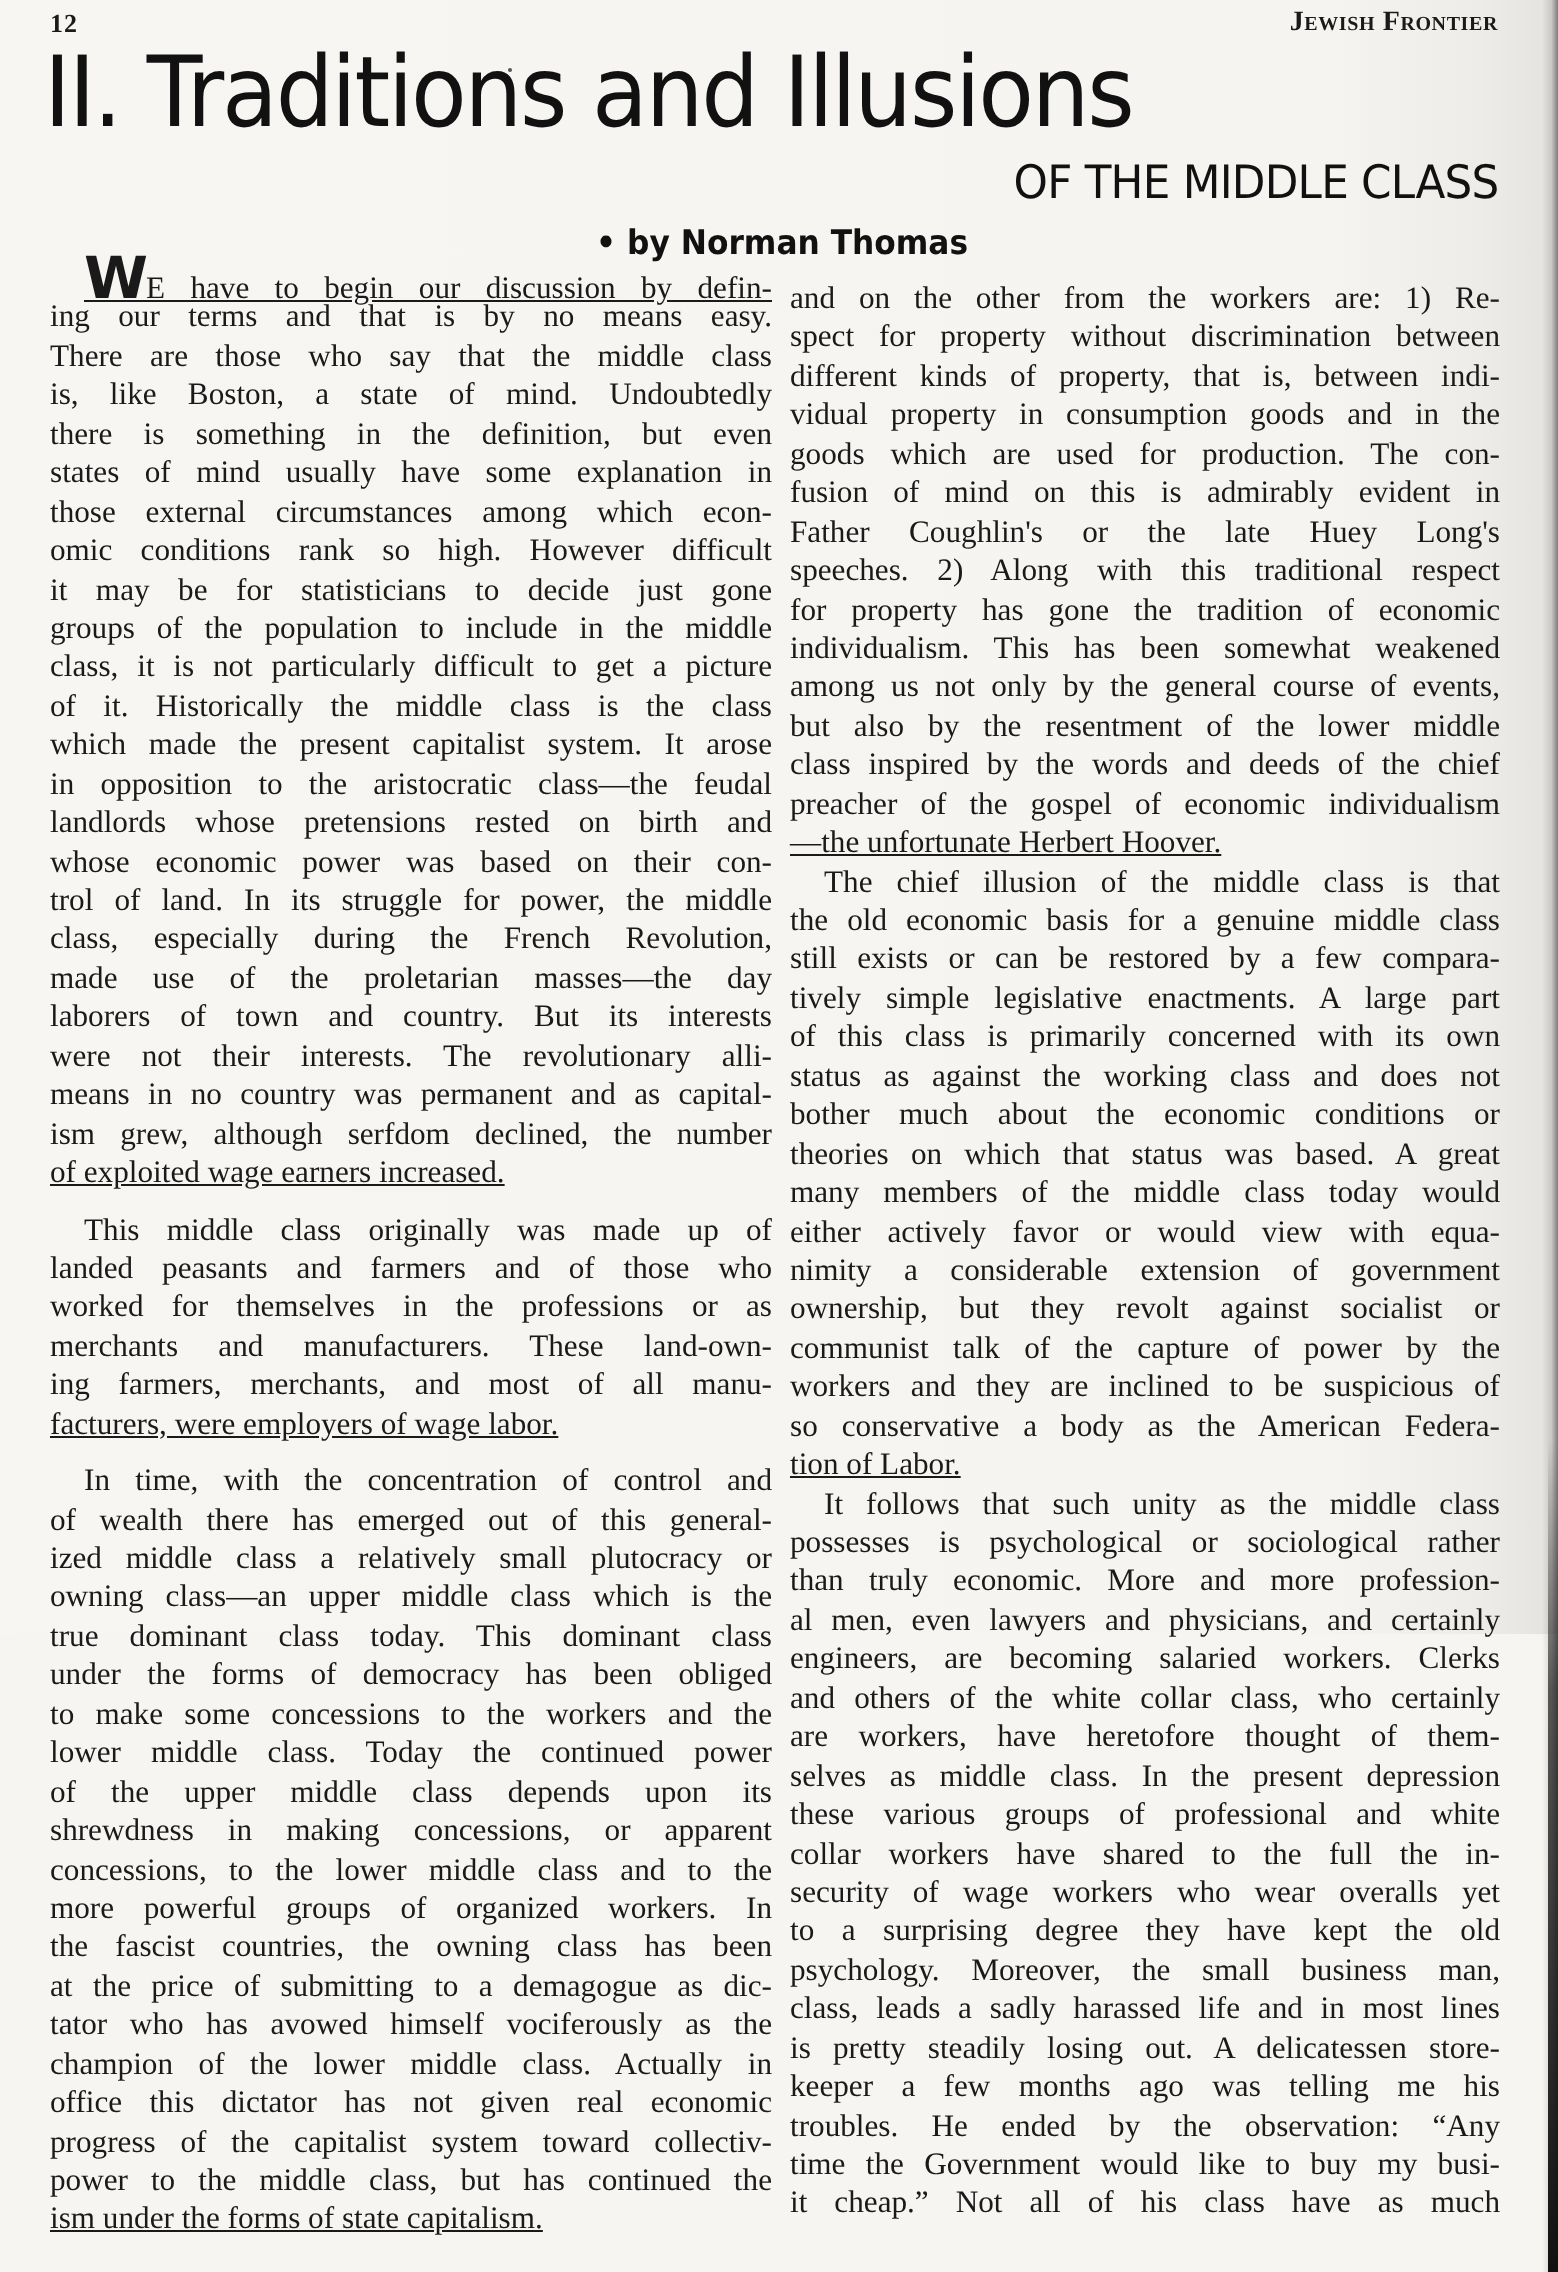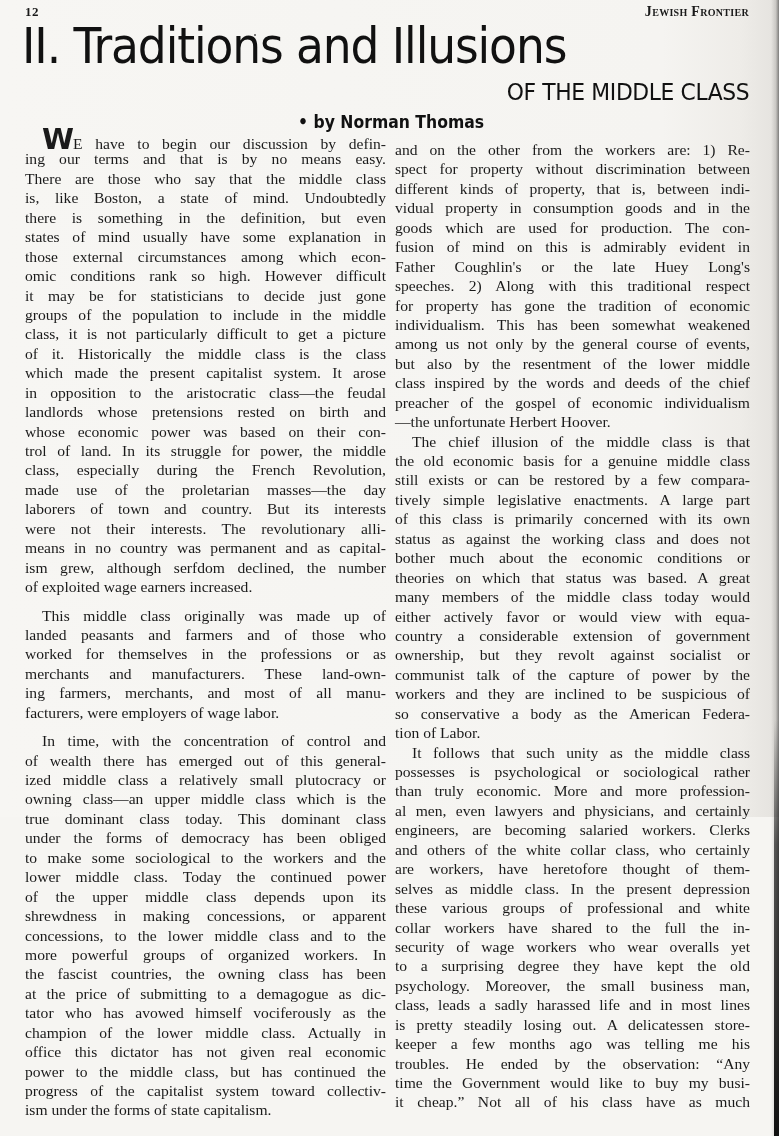--- a/index.html
+++ b/index.html
@@ -109,20 +109,21 @@
     }
     .line {
       display: block;
       text-align: justify;
       text-align-last: justify;
       white-space: nowrap;
       height: 19.45px;
     }
     .line.last {
       text-align-last: left;
+      text-decoration: underline;
     }
     .line.indent {
       padding-left: 17px;
     }
     .para-gap { height: 9px; }
     .speck {
       position: absolute;
       width: 2px; height: 2px;
       border-radius: 50%;
       background: #555;
@@ -137,21 +138,21 @@
   <div class="running-head">Jewish Frontier</div>
 
   <h1 class="title">II. Traditions and Illusions</h1>
   <div class="subtitle">OF THE MIDDLE CLASS</div>
   <div class="byline">
     <span class="bullet">•</span><span>by Norman Thomas</span>
   </div>
 
   <div class="col col-left" id="col-left">
       <div>
-        <span class="line indent" style="padding-left: 17px;"><span class="dropcap">W</span><span>E have to begin our discussion by defin-</span></span>
+        <span class="line indent" style="padding-left: 17px; text-decoration: underline;"><span class="dropcap">W</span><span>E have to begin our discussion by defin-</span></span>
         <span class="line">ing our terms and that is by no means easy.</span>
         <span class="line">There are those who say that the middle class</span>
         <span class="line">is, like Boston, a state of mind.  Undoubtedly</span>
         <span class="line">there is something in the definition, but even</span>
         <span class="line">states of mind usually have some explanation in</span>
         <span class="line">those external circumstances among which econ-</span>
         <span class="line">omic conditions rank so high.  However difficult</span>
         <span class="line">it may be for statisticians to decide just gone</span>
         <span class="line">groups of the population to include in the middle</span>
         <span class="line">class, it is not particularly difficult to get a picture</span>
@@ -179,33 +180,33 @@
         <span class="line last">facturers, were employers of wage labor.</span>
       </div>
       <div class="para-gap" style="height: 9px;"></div>
       <div>
         <span class="line indent">In time, with the concentration of control and</span>
         <span class="line">of wealth there has emerged out of this general-</span>
         <span class="line">ized middle class a relatively small plutocracy or</span>
         <span class="line">owning class—an upper middle class which is the</span>
         <span class="line">true dominant class today.  This dominant class</span>
         <span class="line">under the forms of democracy has been obliged</span>
-        <span class="line">to make some sociological to the workers and the</span>
+        <span class="line">to make some concessions to the workers and the</span>
         <span class="line">lower middle class.  Today the continued power</span>
         <span class="line">of the upper middle class depends upon its</span>
         <span class="line">shrewdness in making concessions, or apparent</span>
         <span class="line">concessions, to the lower middle class and to the</span>
         <span class="line">more powerful groups of organized workers.  In</span>
         <span class="line">the fascist countries, the owning class has been</span>
         <span class="line">at the price of submitting to a demagogue as dic-</span>
         <span class="line">tator who has avowed himself vociferously as the</span>
         <span class="line">champion of the lower middle class.  Actually in</span>
         <span class="line">office this dictator has not given real economic</span>
+        <span class="line">progress of the capitalist system toward collectiv-</span>
         <span class="line">power to the middle class, but has continued the</span>
-        <span class="line">progress of the capitalist system toward collectiv-</span>
         <span class="line last">ism under the forms of state capitalism.</span>
       </div>
     </div>
   <div class="col col-right" id="col-right">
       <div>
         <span class="line">and on the other from the workers are: 1) Re-</span>
         <span class="line">spect for property without discrimination between</span>
         <span class="line">different kinds of property, that is, between indi-</span>
         <span class="line">vidual property in consumption goods and in the</span>
         <span class="line">goods which are used for production.  The con-</span>
@@ -225,21 +226,21 @@
         <span class="line indent">The chief illusion of the middle class is that</span>
         <span class="line">the old economic basis for a genuine middle class</span>
         <span class="line">still exists or can be restored by a few compara-</span>
         <span class="line">tively simple legislative enactments.  A large part</span>
         <span class="line">of this class is primarily concerned with its own</span>
         <span class="line">status as against the working class and does not</span>
         <span class="line">bother much about the economic conditions or</span>
         <span class="line">theories on which that status was based.  A great</span>
         <span class="line">many members of the middle class today would</span>
         <span class="line">either actively favor or would view with equa-</span>
-        <span class="line">country a considerable extension of government</span>
+        <span class="line">nimity a considerable extension of government</span>
         <span class="line">ownership, but they revolt against socialist or</span>
         <span class="line">communist talk of the capture of power by the</span>
         <span class="line">workers and they are inclined to be suspicious of</span>
         <span class="line">so conservative a body as the American Federa-</span>
         <span class="line last">tion of Labor.</span>
       </div>
       <div class="para-gap" style="height: 0px;"></div>
       <div>
         <span class="line indent">It follows that such unity as the middle class</span>
         <span class="line">possesses is psychological or sociological rather</span>

